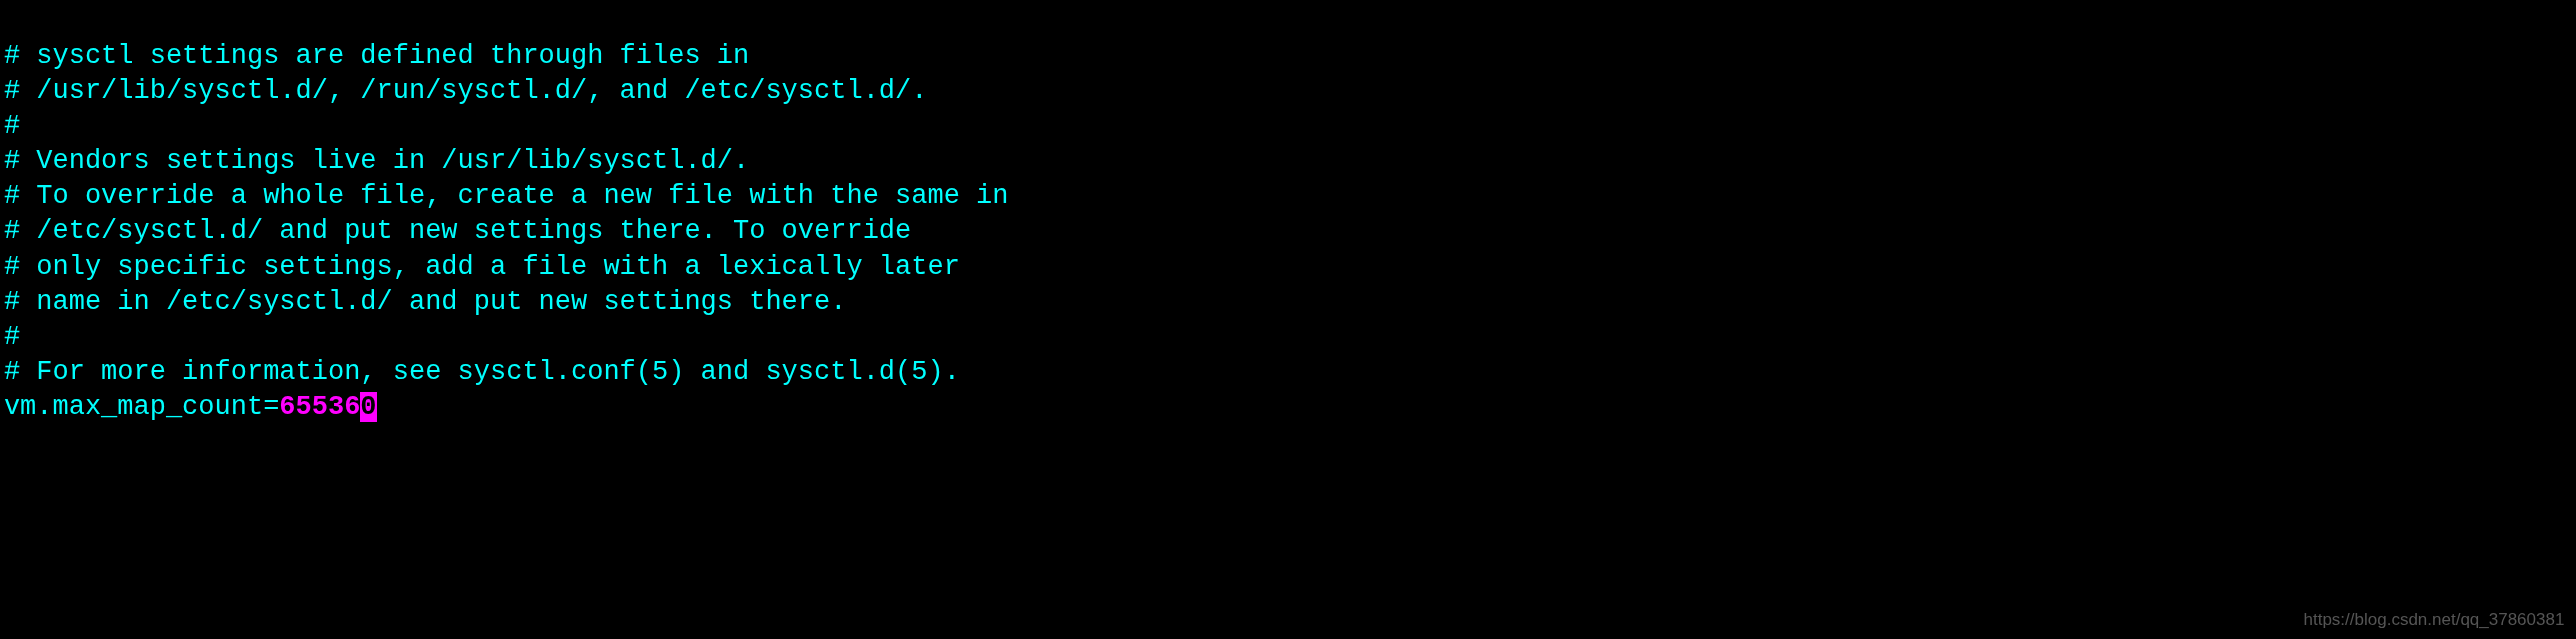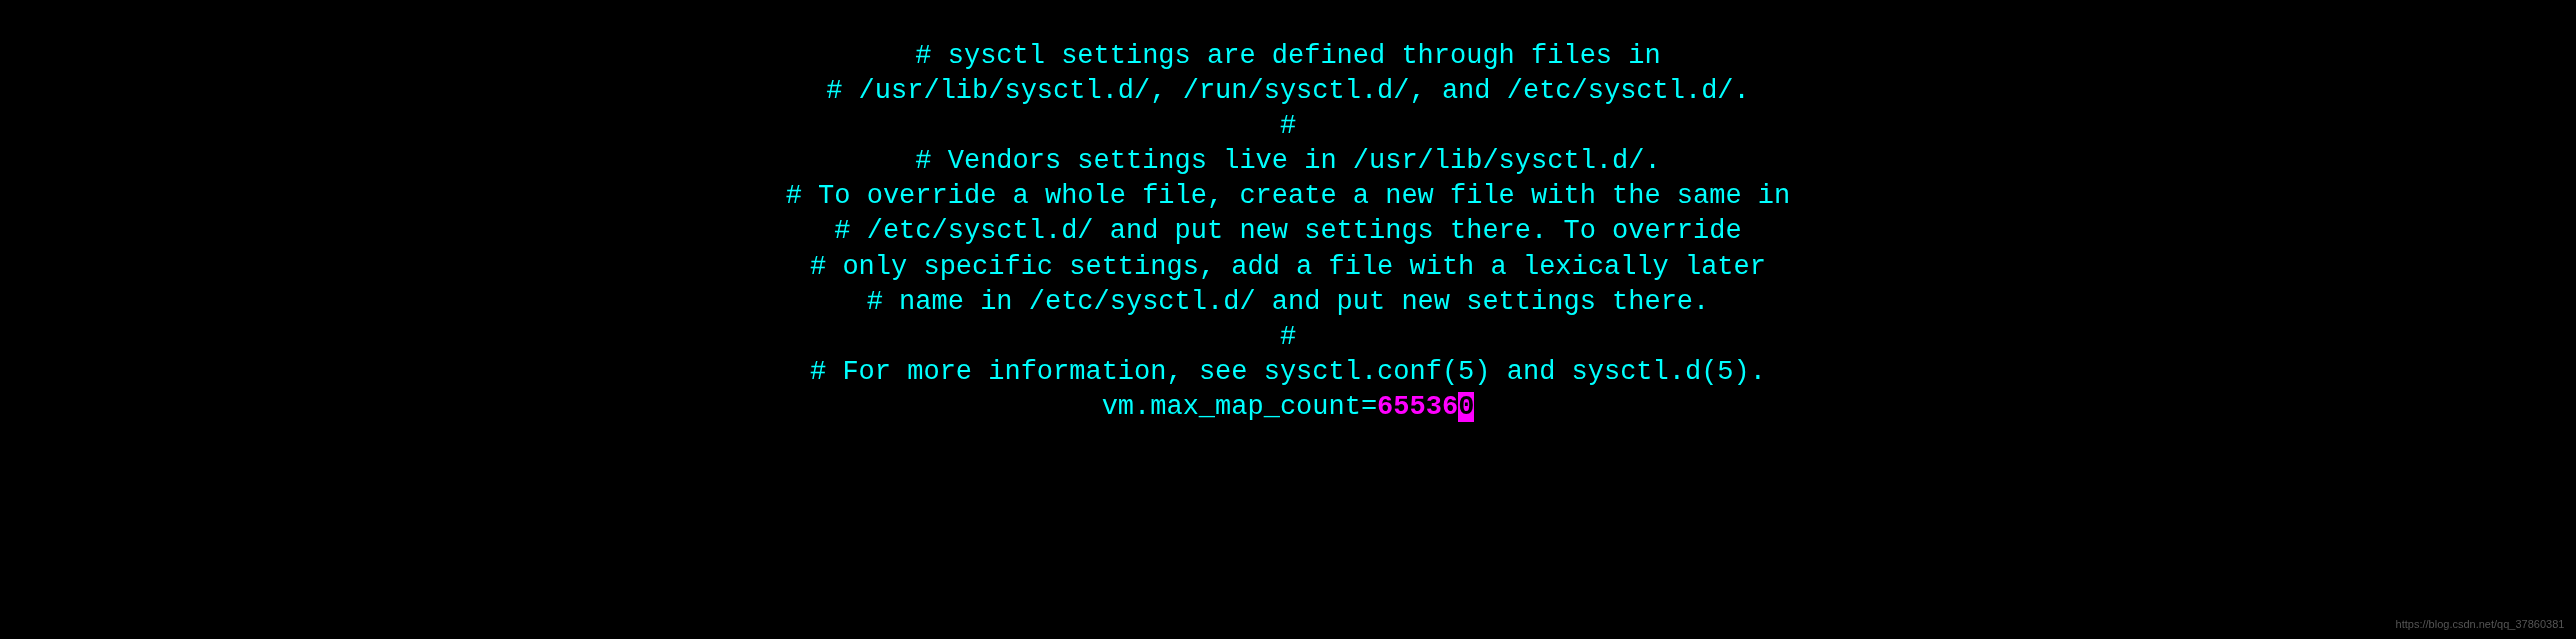--- a/index.html
+++ b/index.html
@@ -1,19 +1,18 @@
 <!DOCTYPE html>
 <html><head>
   <meta charset="utf-8">
   <style>
     * {
       margin: 0;
       padding: 0;
       box-sizing: border-box;
-      text-align: center;
     }
     body {
       background-color: #000000;
       font-family: 'Courier New', Consolas, Monaco, monospace;
       font-size: 27px;
       line-height: 1.3;
       padding: 3.9px;
       width: 2576px;
       height: 639px;
       position: relative;
@@ -35,21 +34,21 @@
     .cursor {
       background-color: #ff00ff;
       color: #000000;
       font-weight: bold;
     }
     .watermark {
       position: absolute;
       bottom: 7.7px;
       right: 11.6px;
       color: #555555;
-      font-size: 11px;
+      font-size: 17px;
       font-family: Arial, sans-serif;
     }
   </style>
 </head>
 <body>
 
 <div class="terminal-content">
 <span class="comment"># sysctl settings are defined through files in</span>
 <span class="comment"># /usr/lib/sysctl.d/, /run/sysctl.d/, and /etc/sysctl.d/.</span>
 <span class="comment">#</span>

